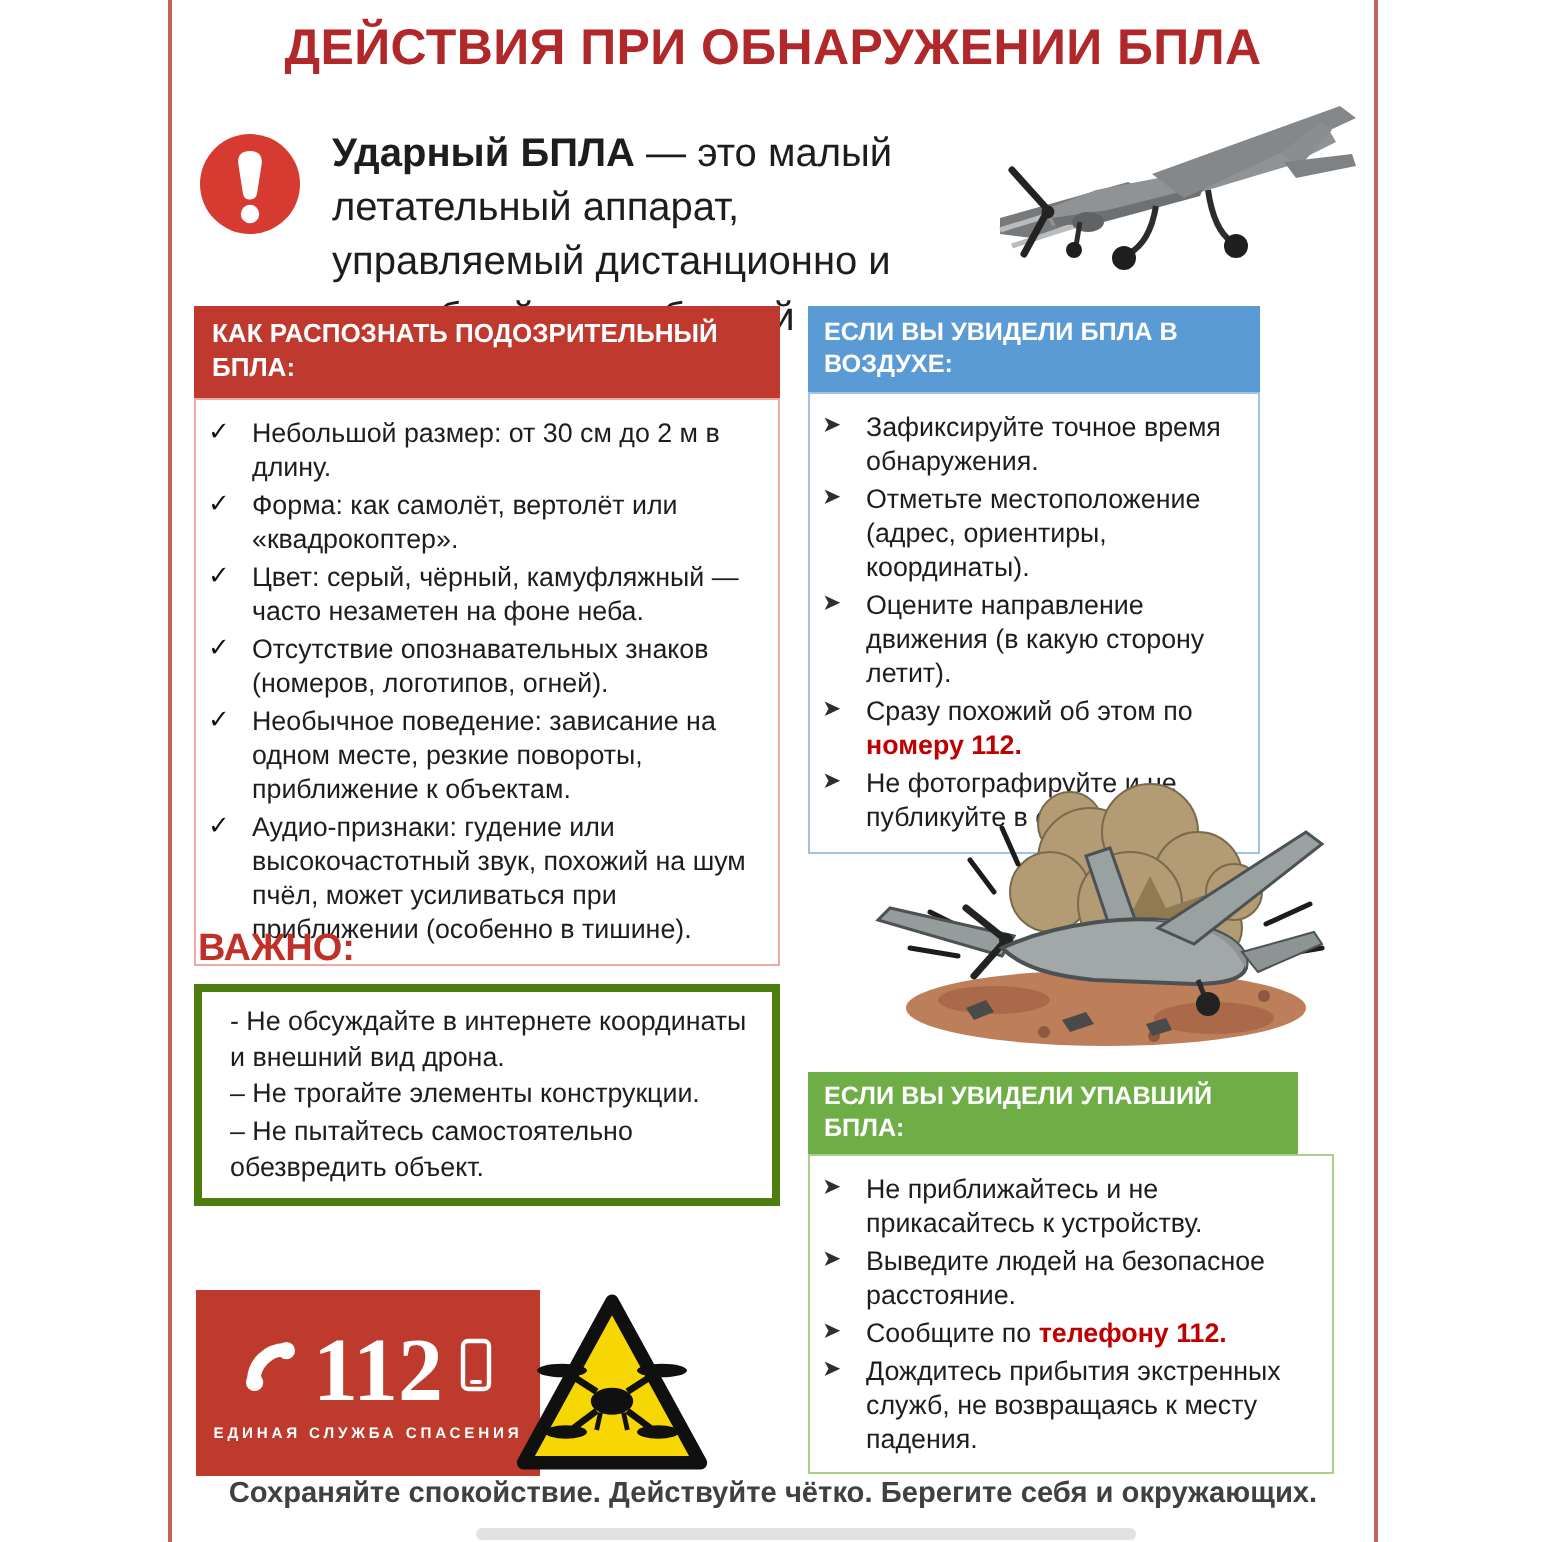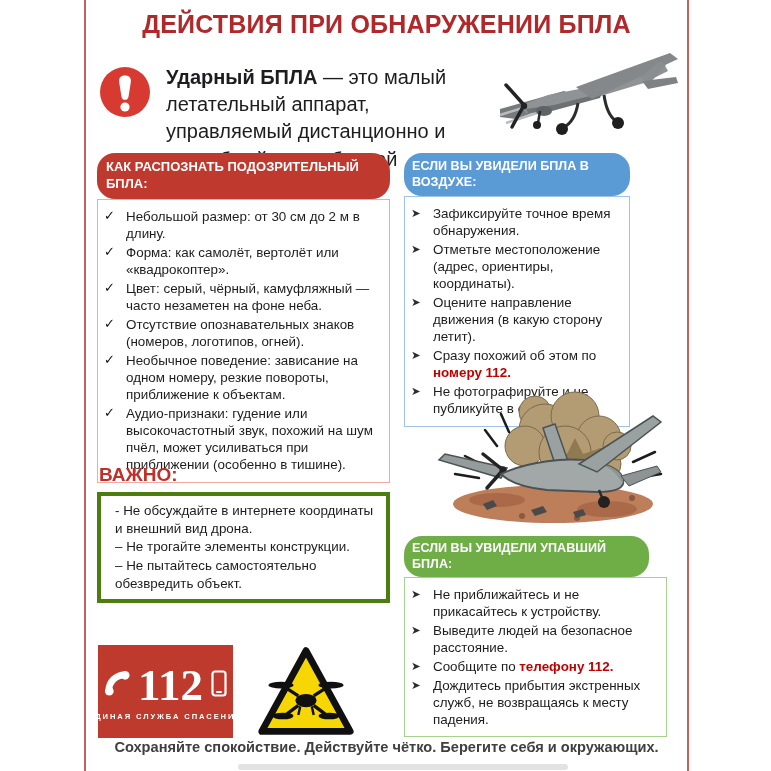--- a/index.html
+++ b/index.html
@@ -8,21 +8,21 @@
   .frame{position:absolute;left:84px;top:0;width:601px;height:771px;
          border-left:2px solid #c4625c;border-right:2px solid #c4625c;pointer-events:none;}
   .title{position:absolute;left:84px;top:10px;width:605px;text-align:center;
          font-size:25px;font-weight:800;color:#b1282b;letter-spacing:.2px;}
   
   .intro-icon{position:absolute;left:99px;top:66px;width:52px;height:52px;}
   .intro-text{position:absolute;left:166px;top:64px;width:292px;font-size:20px;line-height:1.36;}
   .intro-text b{font-weight:700;}
   .fly{position:absolute;left:492px;top:47px;width:196px;height:100px;}
   
-  .col-header{background:#bf392e;color:#fff;font-weight:700;font-size:13px;line-height:1.3;padding:6px 9px;box-sizing:border-box;border-radius:18px;}
+  .col-header{background:#bf392e;color:#fff;font-weight:700;font-size:13px;line-height:1.3;padding:6px 9px;box-sizing:border-box;}
   .list-box{border:1px solid #f0aaa4;background:#fff;padding:7px 6px;box-sizing:border-box;}
   .li-row{display:flex;gap:6px;margin:1.5px 0;font-size:13.4px;line-height:1.28;}
   .bullet{flex:0 0 16px;width:16px;text-align:left;}
   .bullet-check{font-weight:700;font-size:13px;color:#111;}
   .bullet-arrow{font-size:11.5px;color:#2e2e2e;padding-top:1px;}
   .bullet-none{flex:0 0 0;width:0;}
   .accent{color:#c00000;font-weight:700;}
   
   .recognize{position:absolute;left:97px;top:153px;width:293px;}
   .important-title{position:absolute;left:99px;top:464px;font-size:19px;font-weight:800;color:#c13028;}
@@ -31,21 +31,21 @@
   .important-box .li-row{margin:0;font-size:13.4px;line-height:1.36;}
   
   .air{position:absolute;left:404px;top:153px;width:226px;}
   .air .col-header{background:#5b9bd5;font-size:12.6px;padding:5px 8px;}
   .air .list-box{border:1px solid #9dc3e6;}
   .crash{position:absolute;left:427px;top:378px;width:252px;height:150px;}
   .fallen{position:absolute;left:404px;top:536px;width:263px;}
   .fallen .col-header{background:#6fad47;font-size:12.6px;padding:4px 8px;width:93%;}
   .fallen .list-box{border:1px solid #a9d18e;}
   
-  .emg-box{position:absolute;left:98px;top:645px;width:135px;height:93px;background:#bd3a2c;color:#fff;
+  .emg-box{position:absolute;left:98px;top:645px;width:172px;height:93px;background:#bd3a2c;color:#fff;
            display:flex;flex-direction:column;align-items:center;justify-content:center;}
   .emg-row{display:flex;align-items:center;gap:8px;}
   .emg-number{font-family:"Liberation Serif","DejaVu Serif",serif;font-weight:700;font-size:45px;line-height:1;}
   .emg-caption{font-size:7.6px;font-weight:700;letter-spacing:1.9px;margin-top:4px;white-space:nowrap;}
   .triangle{position:absolute;left:256px;top:644px;width:100px;height:94px;}
   
   .footer{position:absolute;left:84px;top:739px;width:605px;text-align:center;
           font-size:14.6px;font-weight:700;color:#404040;}
   .bottom-strip{position:absolute;left:238px;top:764px;width:330px;height:6px;background:#e2e2e2;border-radius:3px;}
 </style>
@@ -105,21 +105,21 @@
         <div class="li-row">
           <span class="bullet bullet-check">✓</span>
           <span class="li-text"><span>Цвет: серый, чёрный, камуфляжный — часто незаметен на фоне неба.</span></span>
         </div>
         <div class="li-row">
           <span class="bullet bullet-check">✓</span>
           <span class="li-text"><span>Отсутствие опознавательных знаков (номеров, логотипов, огней).</span></span>
         </div>
         <div class="li-row">
           <span class="bullet bullet-check">✓</span>
-          <span class="li-text"><span>Необычное поведение: зависание на одном номеру, резкие повороты, приближение к объектам.</span></span>
+          <span class="li-text"><span>Необычное поведение: зависание на одном месте, резкие повороты, приближение к объектам.</span></span>
         </div>
         <div class="li-row">
           <span class="bullet bullet-check">✓</span>
           <span class="li-text"><span>Аудио-признаки: гудение или высокочастотный звук, похожий на шум пчёл, может усиливаться при приближении (особенно в тишине).</span></span>
         </div>
       </div>
   </div>
 
   <div class="important-title">ВАЖНО:</div>
   <div class="important-box">

